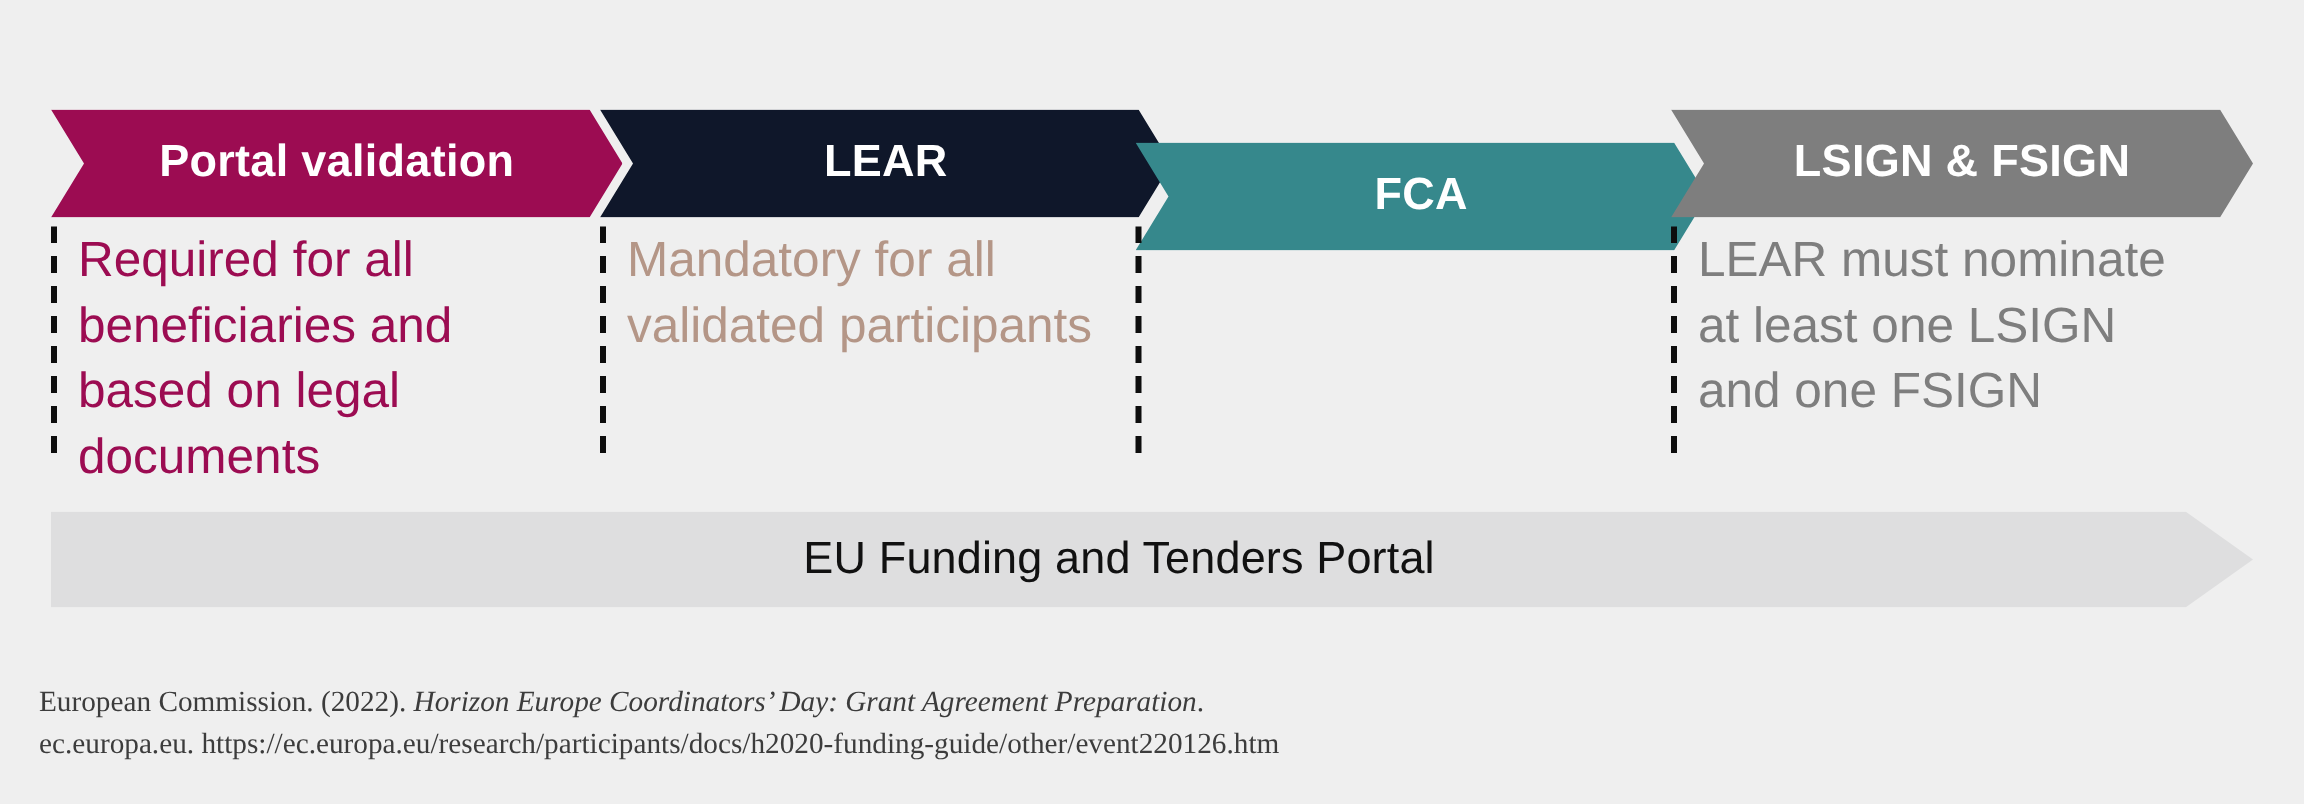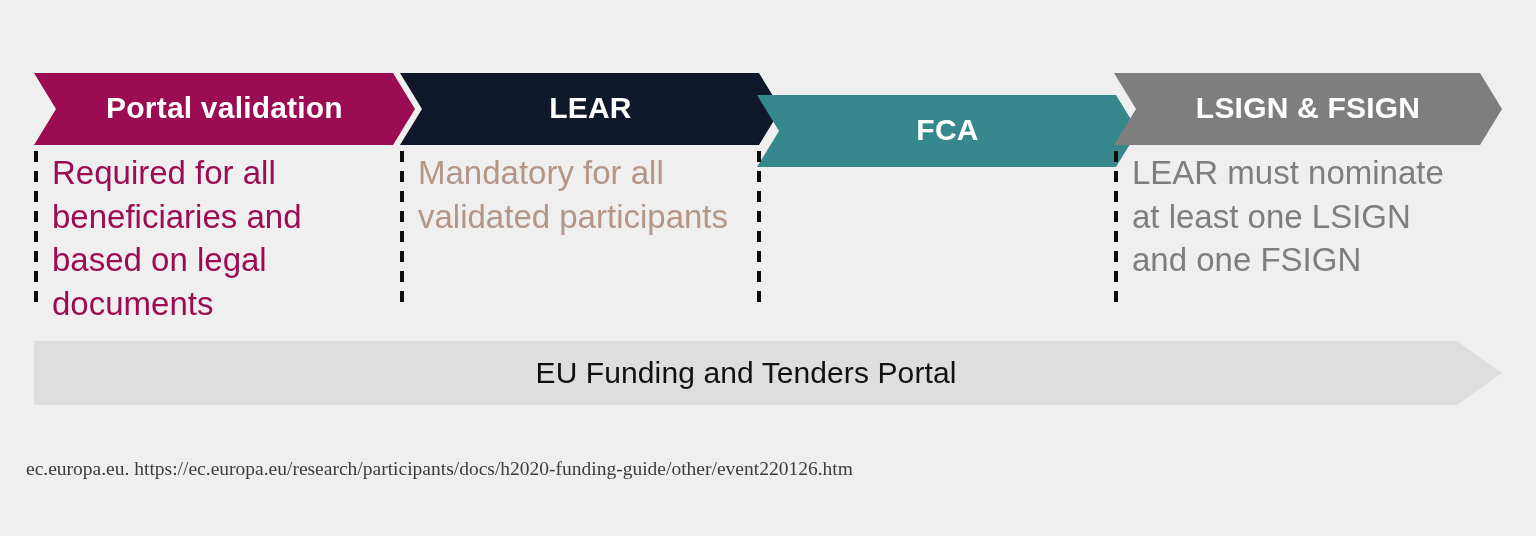--- a/index.html
+++ b/index.html
@@ -162,14 +162,15 @@
     </div>
   </div>
 
 </div>
 
 <div id="portal-bar" style="background: rgb(222, 222, 223);">
   <span id="portal-bar-label" style="color: rgb(17, 17, 17);">EU Funding and Tenders Portal</span>
 </div>
 
 <div id="citation">
+  <span class="cite-line"><span>European Commission. (2022). </span><span class="cite-italic">Horizon Europe Coordinators’ Day: Grant Agreement Preparation</span><span>.</span></span>
   <span class="cite-line">ec.europa.eu. https://ec.europa.eu/research/participants/docs/h2020-funding-guide/other/event220126.htm</span>
 </div>
 
 </body></html>

